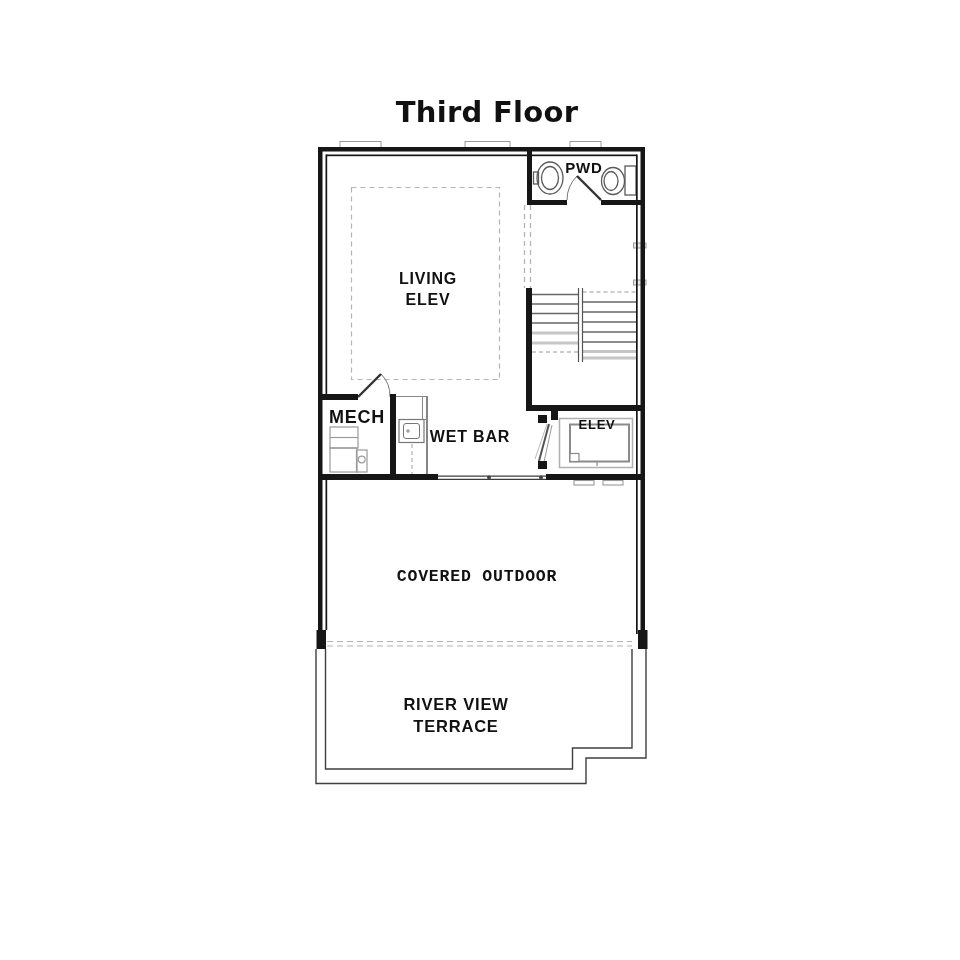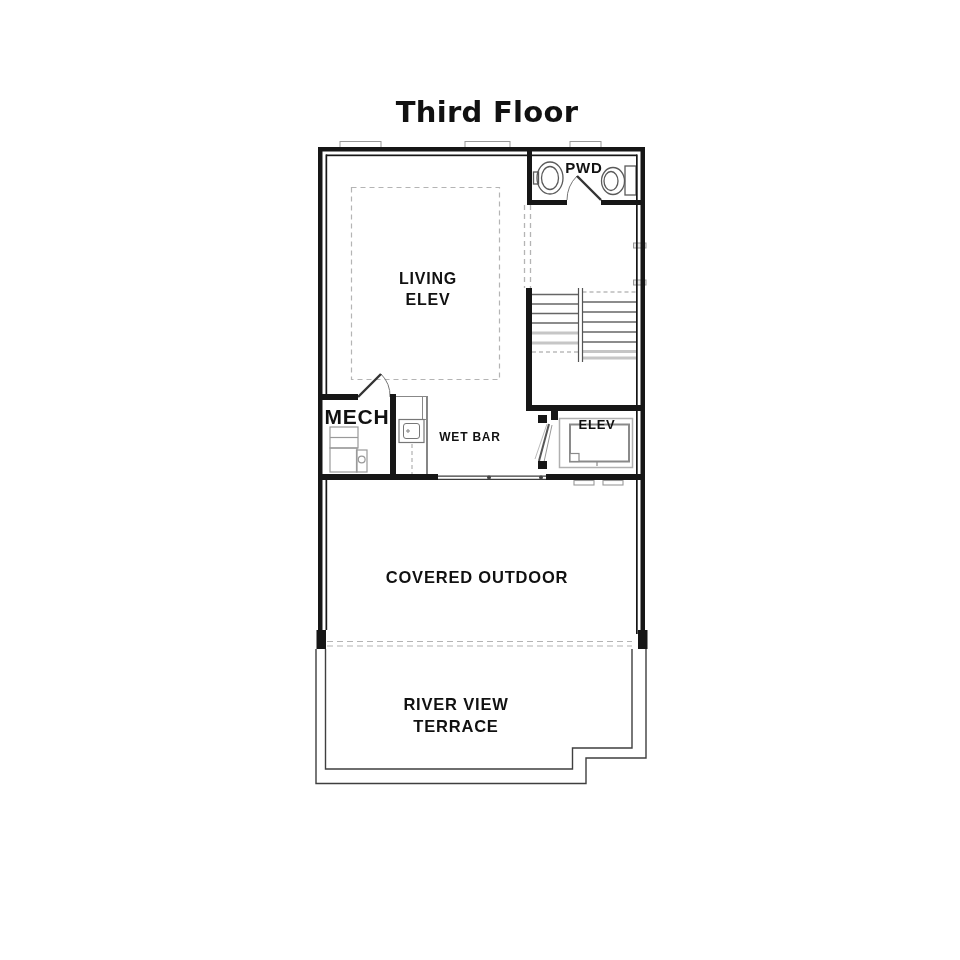--- a/index.html
+++ b/index.html
@@ -6,24 +6,24 @@
   .canvas{position:relative;width:824px;height:960px;background:var(--background,#fff);
           font-family:"Liberation Sans",sans-serif;overflow:hidden;}
   .plan-svg{position:absolute;left:0;top:0;}
   .page-title{position:absolute;left:487px;top:112px;transform:translate(-50%,-50%);
     font-family:"DejaVu Sans",sans-serif;font-weight:700;font-size:29px;color:var(--text,#111);
     letter-spacing:.3px;white-space:nowrap;}
   .room-label{position:absolute;transform:translate(-50%,-50%);font-weight:700;
     color:var(--text,#111);text-align:center;white-space:nowrap;letter-spacing:.8px;}
   .lbl-pwd{left:584px;top:167px;font-size:15px;}
   .lbl-media{left:428px;top:289px;font-size:16px;line-height:21px;}
-  .lbl-mech{left:357px;top:417px;font-size:21px;}
-  .lbl-wetbar{left:470px;top:437px;font-size:12px;}
+  .lbl-mech{left:357px;top:417px;font-size:18px;}
+  .lbl-wetbar{left:470px;top:437px;font-size:16px;}
   .lbl-elev{left:597px;top:424px;font-size:13px;}
-  .lbl-outdoor{left:477px;top:577px;font-size:16.5px;line-height:22px;}
+  .lbl-outdoor{left:477px;top:577px;font-size:16.5px;line-height:22px;font-family:Liberation Mono, monospace;}
   .lbl-terrace{left:456px;top:715px;font-size:16.5px;line-height:22px;}
 </style>
 </head>
 <body>
 
 <div class="canvas">
 
   <svg class="plan-svg" width="960" height="960" viewBox="0 0 960 960">
 
     <g fill="#fff" stroke="#999" stroke-width="1">

